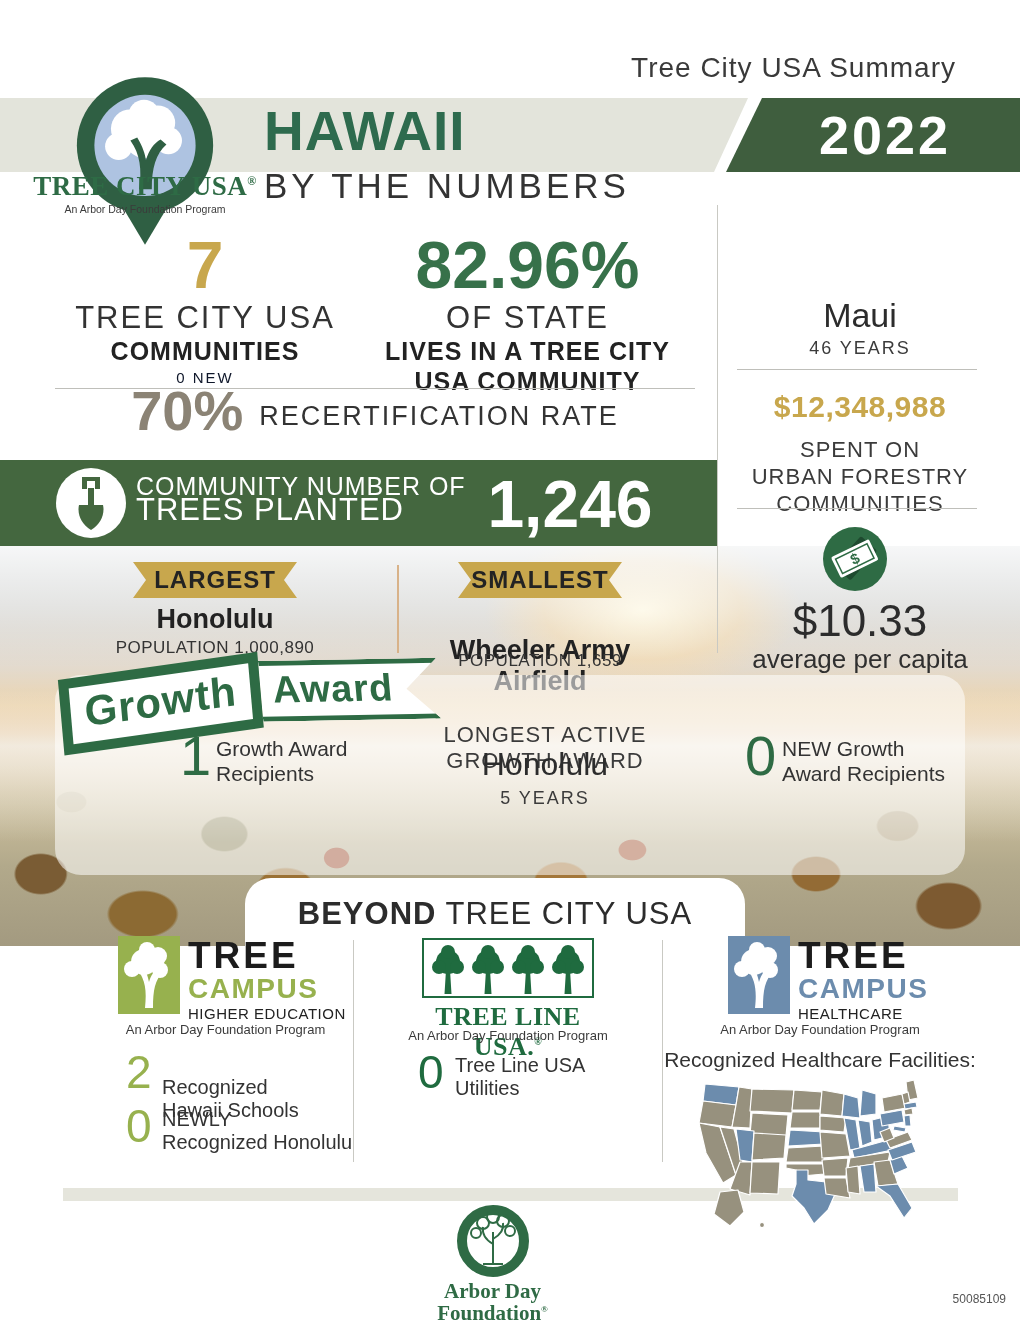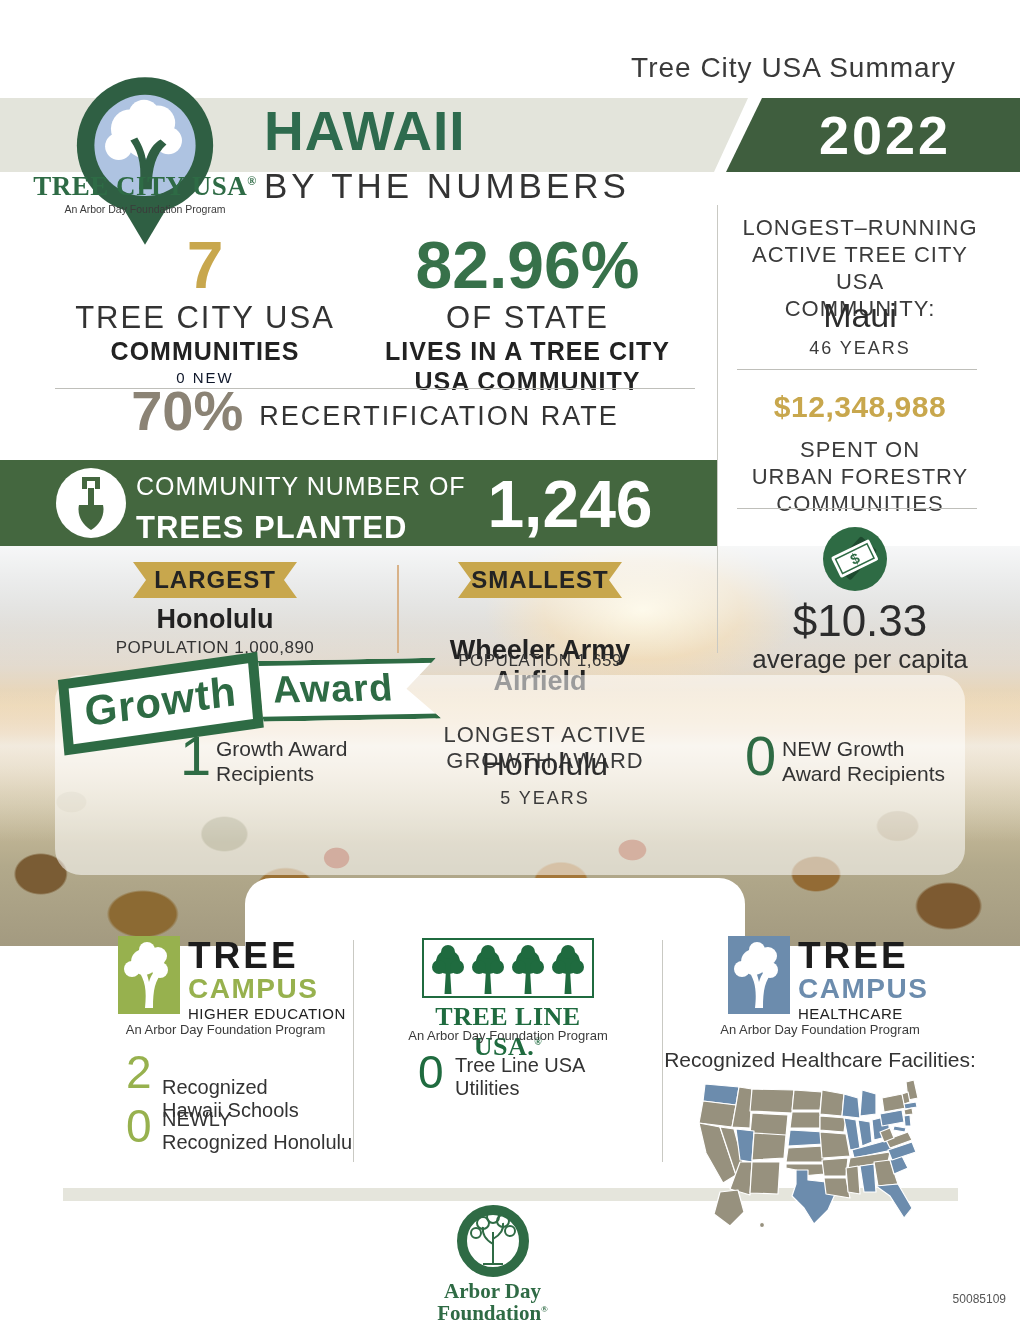--- a/index.html
+++ b/index.html
@@ -34,21 +34,21 @@
   .hdiv{height:1px;background:#BFBFBA;}
   .div-main{top:388px;left:55px;width:640px;}
   .recert{top:378px;left:55px;width:640px;display:flex;align-items:center;justify-content:center;gap:16px;}
   .recert .v{font-size:56px;font-weight:bold;}
   .recert .l{font-size:27px;color:#333;letter-spacing:2px;padding-top:12px;}
 
   
   .banner{top:460px;left:0;width:718px;height:86px;background:#44673F;}
   .banner-ellipse{top:467px;left:54px;}
   .banner-t1{top:472px;left:136px;font-size:25px;color:#fff;letter-spacing:1px;}
-  .banner-t2{top:510px;left:136px;font-size:31px;font-weight:bold;color:#fff;letter-spacing:1px;}
+  .banner-t2{top:492px;left:136px;font-size:31px;font-weight:normal;color:#fff;letter-spacing:1px;}
   .banner-num{top:466px;left:430px;width:280px;font-size:66px;font-weight:bold;color:#fff;text-align:center;}
 
   
   .photo{top:546px;left:0;width:1020px;height:400px;
     background:
       linear-gradient(to bottom, rgba(255,255,255,.85), rgba(255,255,255,.3) 80px, rgba(255,255,255,0) 160px),
       radial-gradient(220px 110px at 63% 16%, rgba(255,248,222,.95), rgba(252,214,150,.5) 45%, rgba(252,214,150,0) 72%),
       linear-gradient(to bottom, transparent 36%, rgba(245,243,238,.8) 50%, rgba(245,243,238,.35) 62%, transparent 74%),
       radial-gradient(45px 35px at 4% 82%, #7a5c34 0 55%, transparent 60%),
       radial-gradient(60px 40px at 14% 92%, #8c6a33 0 55%, transparent 60%),
@@ -216,25 +216,20 @@
 
   <div class="abs ribbon rib-l">LARGEST</div>
   <div class="abs city city-l ctr">Honolulu</div>
   <div class="abs pop pop-l ctr">POPULATION 1,000,890</div>
   <div class="abs vdiv-ls"></div>
   <div class="abs ribbon rib-s">SMALLEST</div>
   <div class="abs city city-s ctr">Wheeler Army Airfield</div>
   <div class="abs pop pop-s ctr">POPULATION 1,659</div>
 
   <div class="abs vdiv-sb"></div>
-  <div class="abs sb sb-longest ctr">
-    <div class="sb-small">LONGEST–RUNNING</div>
-    <div class="sb-small">ACTIVE TREE CITY USA</div>
-    <div class="sb-small">COMMUNITY:</div>
-  </div>
   <div class="abs sb sb-maui ctr">Maui</div>
   <div class="abs sb sb-years ctr">46 YEARS</div>
   <div class="abs hdiv sb-div1"></div>
   <div class="abs sb sb-spent ctr gold">$12,348,988</div>
   <div class="abs sb sb-spentlbl ctr">
     <div class="sb-small">SPENT ON</div>
     <div class="sb-small">URBAN FORESTRY</div>
     <div class="sb-small">COMMUNITIES</div>
   </div>
   <div class="abs hdiv sb-div2"></div>
@@ -271,20 +266,23 @@
   <div class="abs ga-mid1 ctr">LONGEST ACTIVE GROWTH AWARD</div>
   <div class="abs ga-mid2 ctr">Honolulu</div>
   <div class="abs ga-mid3 ctr">5 YEARS</div>
   <div class="abs ga-num ga-n2">0</div>
   <div class="abs ga-lbl ga-l2">
     <div>NEW Growth</div>
     <div>Award Recipients</div>
   </div>
 
   <div class="abs beyond-tab"></div>
+  <div class="abs beyond-txt ctr">
+    <b>BEYOND</b><span> TREE CITY USA</span>
+  </div>
   <div class="abs sheet"></div>
   <div class="abs vdiv-c1"></div>
   <div class="abs vdiv-c2"></div>
 
   <div class="abs campus-block cb1">
     <svg width="62" height="78" viewBox="0 0 62 78">
       <rect width="62" height="78" fill="#97B14E"></rect>
       <circle cx="26" cy="26" r="13" fill="#fff"></circle>
         <circle cx="40" cy="20" r="9" fill="#fff"></circle>
       <circle cx="14" cy="33" r="8" fill="#fff"></circle>

